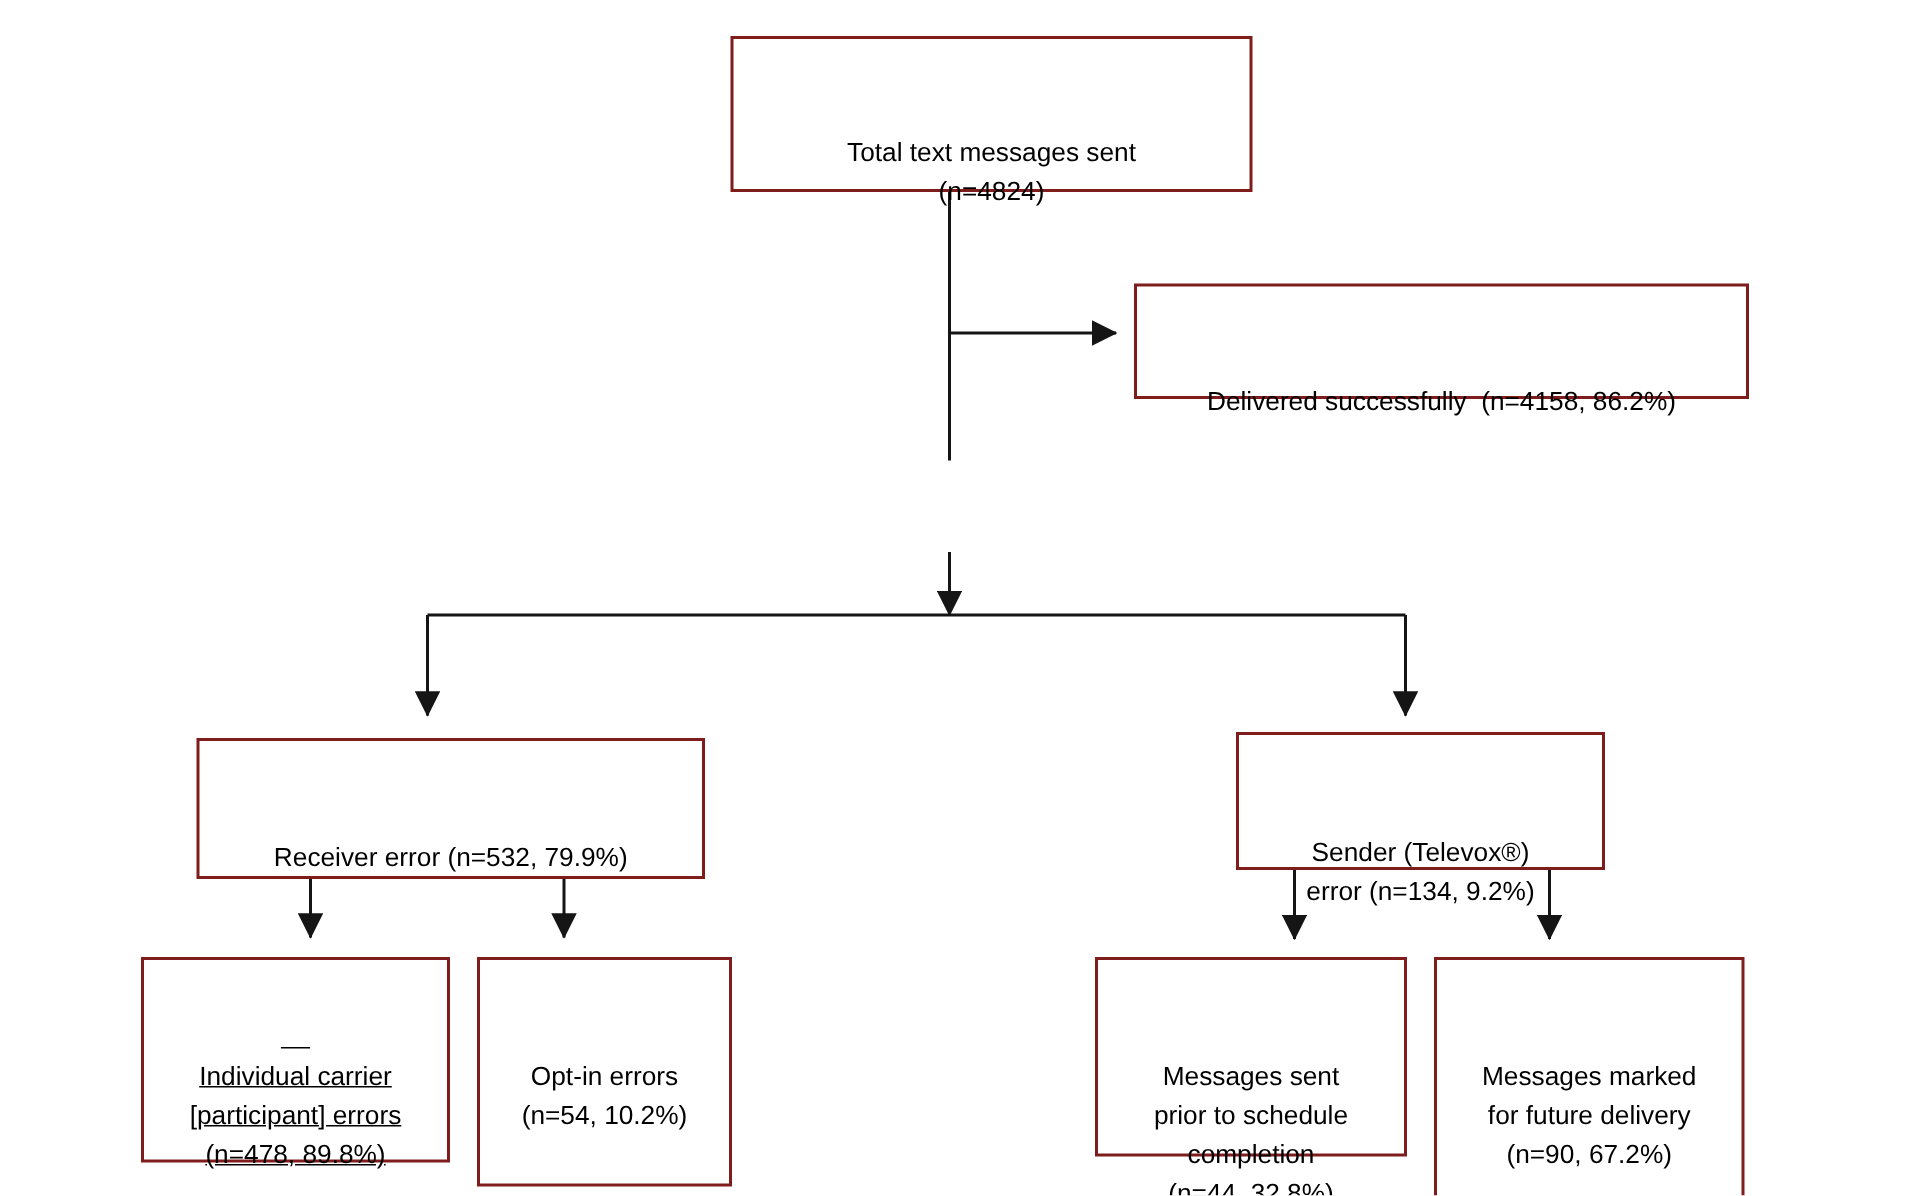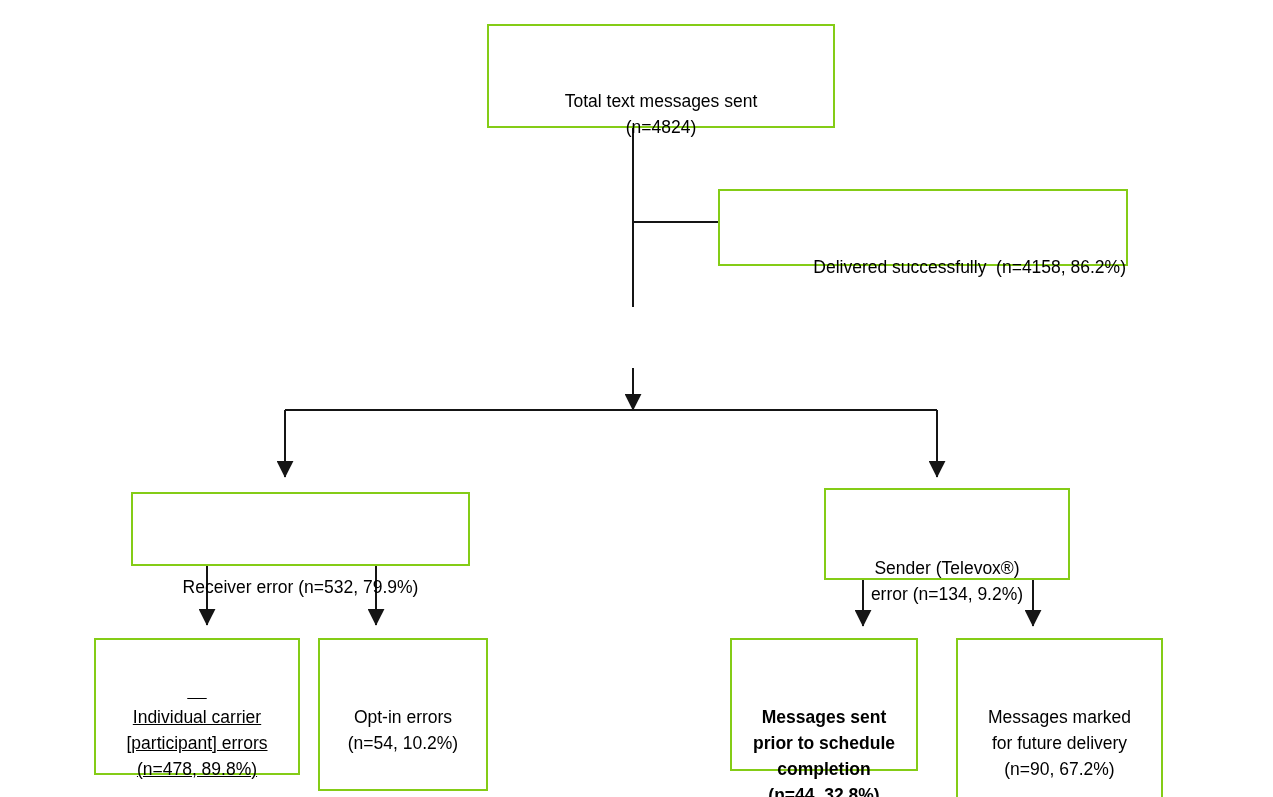--- a/index.html
+++ b/index.html
@@ -24,39 +24,39 @@
     height: 797px;
   }
   .edge {
     stroke: #151515;
     stroke-width: 2;
     fill: none;
   }
   .node {
     position: absolute;
     box-sizing: border-box;
-    border: 2px solid #84cc16;
+    border: 2px solid #7f1d1d;
     background: #ffffff;
     text-align: center;
     font-size: 17.5px;
     line-height: 26px;
     white-space: pre-wrap;
   }
   .node-label {
     display: block;
   }
   
   .n-total     { left: 487px; top: 24px;  width: 348px; height: 104px; padding-top: 10px; }
-  .n-delivered { left: 718px; top: 189px; width: 410px; height: 77px;  padding-top: 11px; text-align: right; }
+  .n-delivered { left: 756px; top: 189px; width: 410px; height: 77px;  padding-top: 11px; }
   .n-failure   { left: 469px; top: 307px; width: 338px; height: 61px;  padding-top: 11px; }
-  .n-receiver  { left: 131px; top: 492px; width: 339px; height: 74px;  padding-top: 28px; }
+  .n-receiver  { left: 131px; top: 492px; width: 339px; height: 94px;  padding-top: 12px; }
   .n-sender    { left: 824px; top: 488px; width: 246px; height: 92px;  padding-top: 13px; }
   .n-carrier   { left: 94px;  top: 638px; width: 206px; height: 137px; padding-top: 12px; text-decoration: underline; }
   .n-optin     { left: 318px; top: 638px; width: 170px; height: 153px; padding-top: 12px; }
-  .n-prior     { left: 730px; top: 638px; width: 188px; height: 133px; padding-top: 12px; font-weight: bold; }
+  .n-prior     { left: 730px; top: 638px; width: 208px; height: 133px; padding-top: 12px; }
   .n-future    { left: 956px; top: 638px; width: 207px; height: 164px; padding-top: 12px; }
 </style>
 </head>
 <body>
 
 <div id="canvas">
 
   <svg id="connector-layer" viewBox="0 0 1273 797" xmlns="http://www.w3.org/2000/svg">
     <defs>
       <marker id="arrow" viewBox="0 0 10 10" refX="9.5" refY="5" markerWidth="8.5" markerHeight="8.5" orient="auto-start-reverse">

